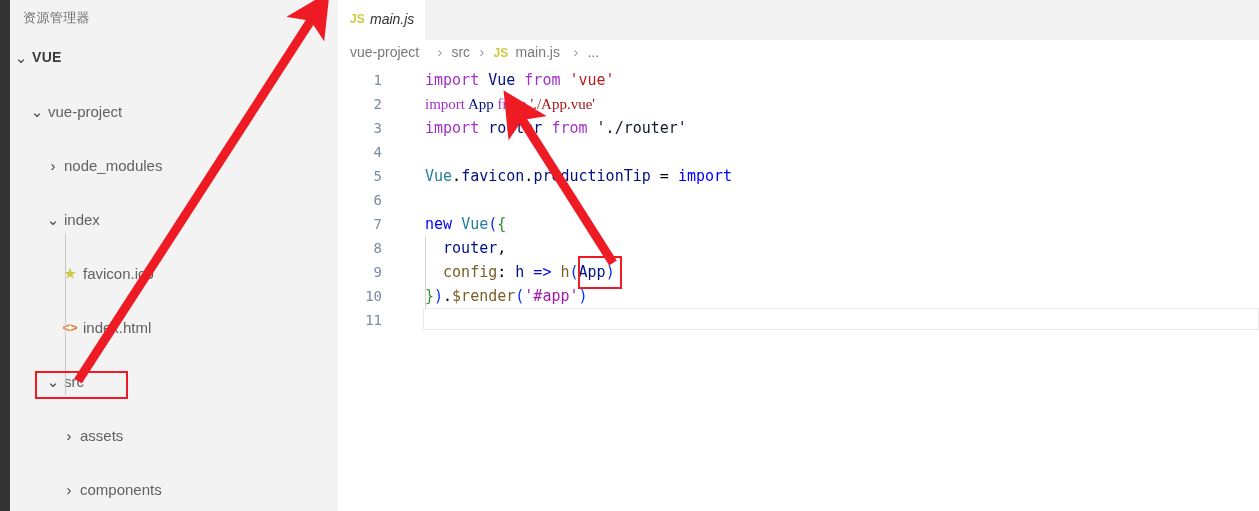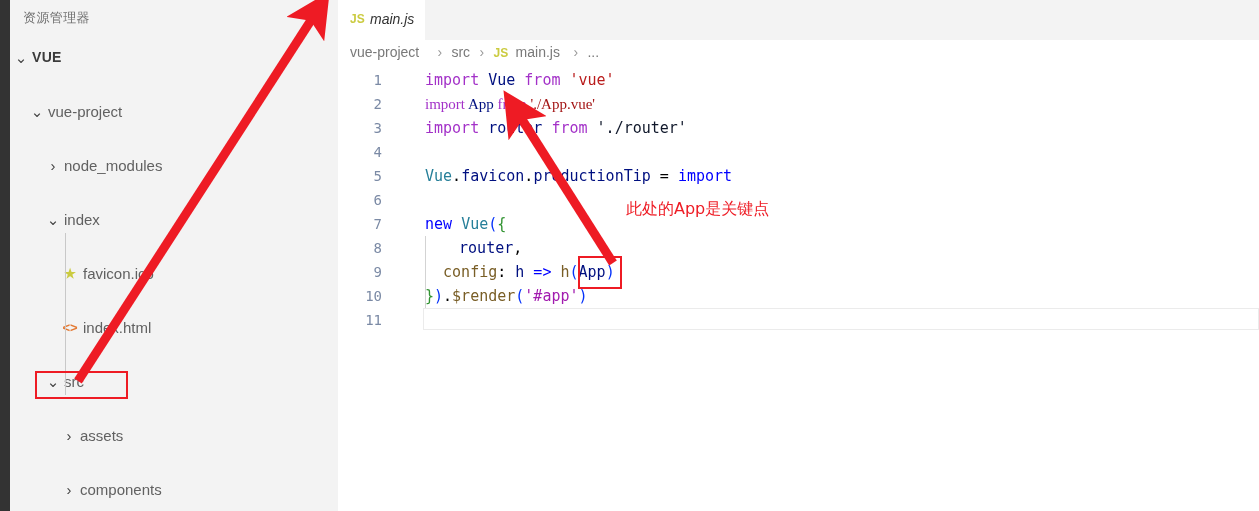--- a/index.html
+++ b/index.html
@@ -196,21 +196,21 @@
           <div class="ln" style="top: 240px; left: 0px;">11</div>
         </div>
       <div id="codelines">
           <div class="cl" style="top: 0px;"><span style="color:#a331c8">import </span><span style="color:#001080">Vue</span><span style="color:#a331c8"> from </span><span style="color:#b91c1c">'vue'</span></div>
           <div class="cl" style="top: 24px; font-family: Liberation Serif, serif;"><span style="color:#a331c8">import </span><span style="color:#001080">App</span><span style="color:#a331c8"> from </span><span style="color:#a31515">'./App.vue'</span></div>
           <div class="cl" style="top: 48px;"><span style="color:#a331c8">import </span><span style="color:#001080">router</span><span style="color:#a331c8"> from </span><span style="color:#0f172a">'./router'</span></div>
           <div class="cl" style="top: 72px;"></div>
           <div class="cl" style="top: 96px;"><span style="color:#267f99">Vue</span><span style="color:#000000">.</span><span style="color:#001080">favicon</span><span style="color:#000000">.</span><span style="color:#001080">productionTip</span><span style="color:#000000"> = </span><span style="color:#0000ff">import</span></div>
           <div class="cl" style="top: 120px;"></div>
           <div class="cl" style="top: 144px;"><span style="color:#0000ff">new </span><span style="color:#267f99">Vue</span><span style="color:#0431fa">(</span><span style="color:#319331">{</span></div>
-          <div class="cl" style="top: 168px; padding-left: 16px;"><span style="color:#000000">  </span><span style="color:#001080">router</span><span style="color:#000000">,</span></div>
+          <div class="cl" style="top: 168px;"><span style="color:#000000">  </span><span style="color:#001080">router</span><span style="color:#000000">,</span></div>
           <div class="cl" style="top: 192px;"><span style="color:#000000">  </span><span style="color:#795e26">config</span><span style="color:#000000">: </span><span style="color:#001080">h</span><span style="color:#0000ff"> =&gt; </span><span style="color:#795e26">h</span><span style="color:#0431fa">(</span><span style="color:#001080">App</span><span style="color:#0431fa">)</span></div>
           <div class="cl" style="top: 216px;"><span style="color:#319331">}</span><span style="color:#0431fa">)</span><span style="color:#000000">.</span><span style="color:#795e26">$render</span><span style="color:#0431fa">(</span><span style="color:#a21caf">'#app'</span><span style="color:#0431fa">)</span></div>
           <div class="cl" style="top: 240px;"></div>
         </div>
       <div class="cursor-line"></div>
     </div>
   </div>
 
   <div class="anno-layer">
     <svg width="1259" height="511" style="position:absolute;left:0;top:0;">
@@ -224,15 +224,14 @@
       </g>
       <g>
         <line x1="613" y1="263" x2="516" y2="110" stroke="#ee1b24" stroke-width="9" marker-end="url(#ah)"></line>
       </g>
     </svg>
 
     <div class="redbox" style="left:35px;top:371px;width:93px;height:28px;"></div>
 
     <div class="redbox" style="left:578px;top:256px;width:44px;height:33px;"></div>
 
-    <div class="anno-text" style="left:626px;top:199px;">此处的App是关键点</div>
   </div>
 </div>
 
 </body></html>

